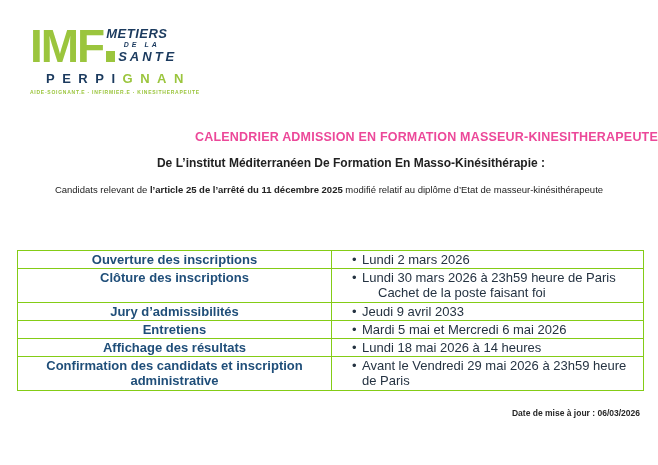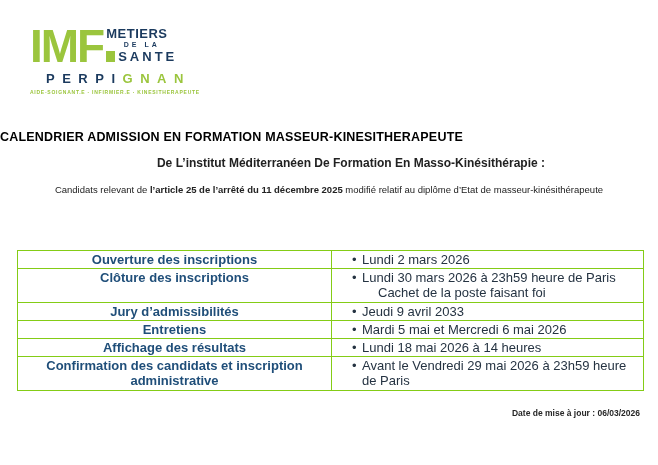--- a/index.html
+++ b/index.html
@@ -10,37 +10,37 @@
     font-family:"Liberation Sans","DejaVu Sans",sans-serif;
     overflow:hidden;
   }
   
   .logo{position:absolute;left:30px;top:24px;width:170px;}
   .logo-top{display:flex;align-items:flex-start;}
   .imf{
     font-size:46px;line-height:44px;font-weight:bold;
     color:var(--green,#9bc53d);letter-spacing:-2px;
   }
-  .logo-right{margin-left:3px;margin-top:3px;color:var(--navy,#1b3a5e);}
+  .logo-right{margin-left:3px;margin-top:3px;color:var(--navy,#1b3a5e);font-style:italic;}
   .metiers{font-size:13px;font-weight:bold;letter-spacing:0.5px;line-height:13px;}
   .dela{font-size:7px;font-weight:bold;letter-spacing:3px;text-align:center;line-height:8px;margin:1px 0;}
   .sante-row{display:flex;align-items:center;line-height:13px;}
   .gsq{width:9px;height:11px;background:var(--green,#9bc53d);display:inline-block;margin-right:3px;}
   .sante{font-size:13px;font-weight:bold;letter-spacing:3px;}
   .city{margin-top:3px;font-size:13px;font-weight:bold;letter-spacing:7.5px;white-space:nowrap;}
   .city-navy{color:var(--navy,#1b3a5e);padding-left:16px;}
   .city-green{color:var(--green,#9bc53d);}
   .tagline{
     margin-top:3px;font-size:5px;letter-spacing:0.75px;
     color:var(--green,#9bc53d);font-weight:bold;white-space:nowrap;
   }
   
   .title{
-    position:absolute;top:130px;left:0;width:658px;text-align:left;
-    font-size:12.5px;font-weight:bold;color:#000000;letter-spacing:0.2px;
+    position:absolute;top:130px;left:0;width:658px;text-align:right;
+    font-size:12.5px;font-weight:bold;color:#ec4899;letter-spacing:0.2px;
   }
   .subtitle{
     position:absolute;top:156px;left:0;width:658px;text-align:center;
     font-size:12px;font-weight:bold;color:#222222;padding-left:22px;
   }
   .note{
     position:absolute;top:184px;left:0;width:658px;text-align:center;
     font-size:9.5px;color:#222222;
   }
   .note .b{font-weight:bold;}

